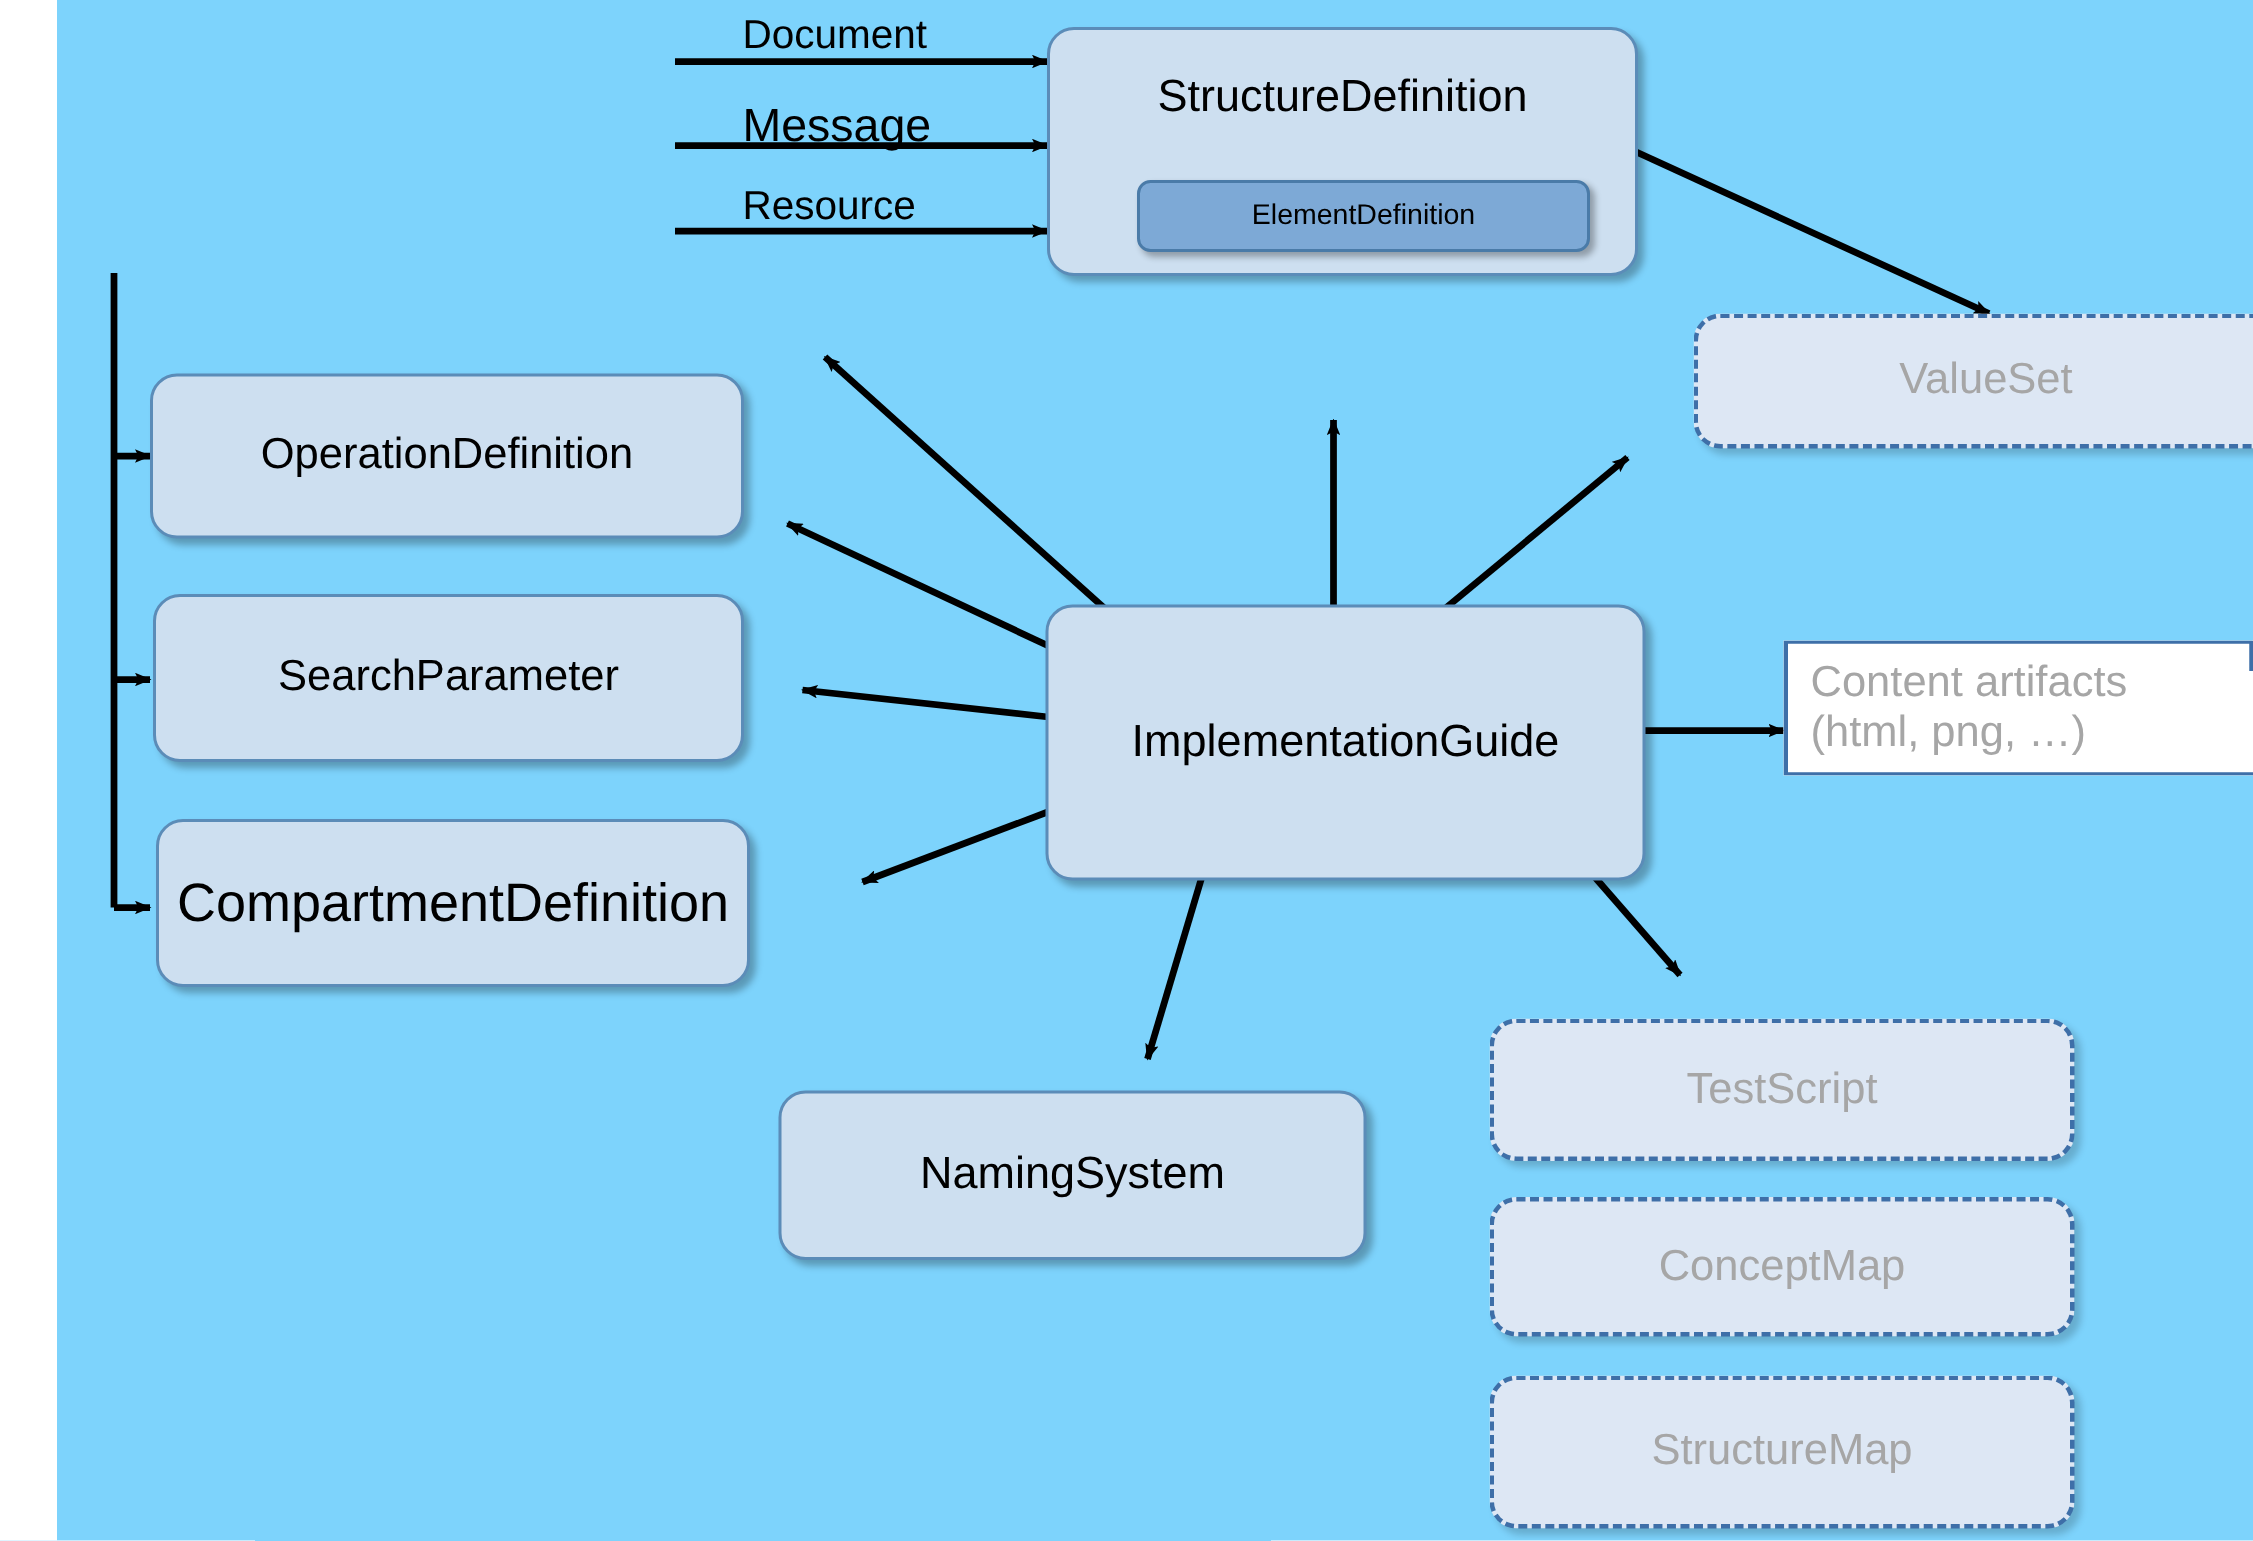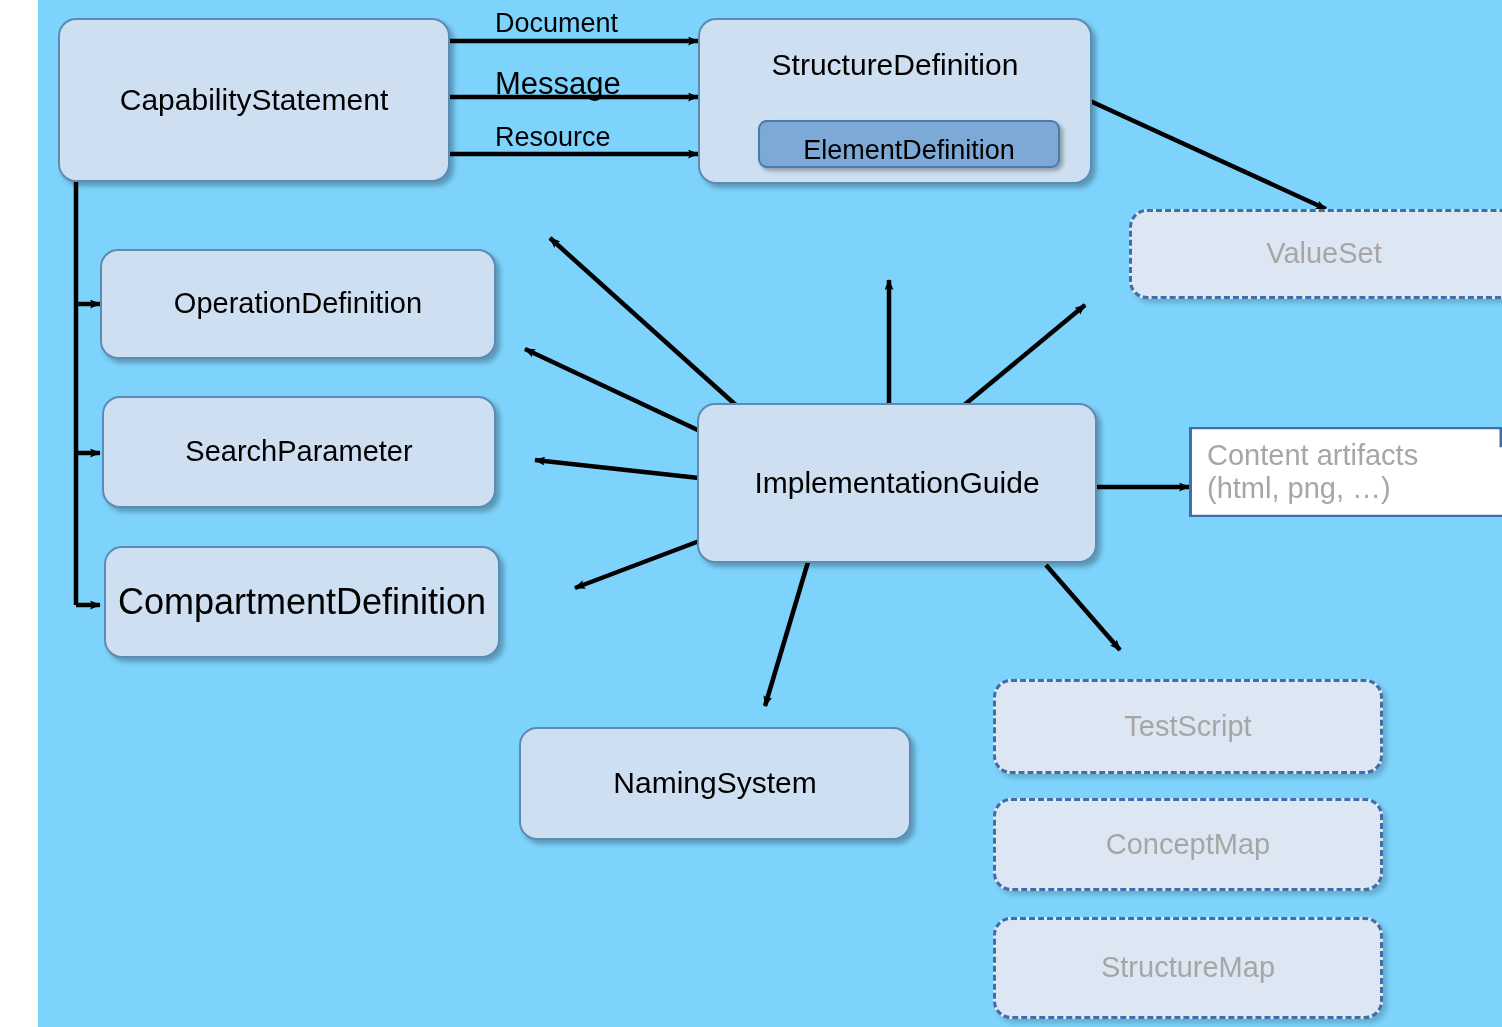--- a/index.html
+++ b/index.html
@@ -139,49 +139,46 @@
       <line x1="770" y1="562" x2="727" y2="706"></line>
 
       <line x1="1008" y1="565" x2="1082" y2="650"></line>
     </g>
   </svg>
 
   <div class="edge-label" style="left:457px; top:8px; font-size:27px;">Document</div>
   <div class="edge-label" style="left:457px; top:66px; font-size:31px;">Message</div>
   <div class="edge-label" style="left:457px; top:122px; font-size:27px;">Resource</div>
 
-  <div class="node solid" style="left:20px; top:18px; width:392px; height:164px; font-size:30px;">
-    <span>CapabilityStatement</span>
-  </div>
 
   <div class="node solid" style="left:660px; top:18px; width:394px; height:166px; font-size:30px; align-items:flex-start;">
     <span class="label-sd-title">StructureDefinition</span>
   </div>
 
-  <div class="node nested" style="left:720px; top:120px; width:302px; height:48px; font-size:27px;align-items:flex-end;">
+  <div class="node nested" style="left:720px; top:120px; width:302px; height:48px; font-size:19px;">
     <span>ElementDefinition</span>
   </div>
 
   <div class="node ghost" style="left:1091px; top:209px; width:390px; height:90px; font-size:29px;">
     <span>ValueSet</span>
   </div>
 
   <div class="node solid" style="left:62px; top:249px; width:396px; height:110px; font-size:29px;">
     <span>OperationDefinition</span>
   </div>
 
   <div class="node solid" style="left:64px; top:396px; width:394px; height:112px; font-size:29px;">
     <span>SearchParameter</span>
   </div>
 
   <div class="node solid" style="left:66px; top:546px; width:396px; height:112px; font-size:36px;">
     <span>CompartmentDefinition</span>
   </div>
 
-  <div class="node solid" style="left:659px; top:403px; width:400px; height:160px; font-size:30px;">
+  <div class="node solid" style="left:659px; top:403px; width:400px; height:184px; font-size:30px;">
     <span>ImplementationGuide</span>
   </div>
 
   <div class="node note" style="left:1151px; top:427px; width:338px; height:90px; font-size:29px;">
     <svg class="note-frame" viewBox="0 0 338 122" preserveAspectRatio="none" xmlns="http://www.w3.org/2000/svg">
       <path d="M1.5,1.5 L312,1.5 L336.5,26 L336.5,120.5 L1.5,120.5 Z" fill="#ffffff" stroke="#3e6fa8" stroke-width="3"></path>
       <path d="M312,1.5 L312,26 L336.5,26" fill="none" stroke="#3e6fa8" stroke-width="3"></path>
     </svg>
     <div class="note-text">
       <div>Content artifacts</div>

